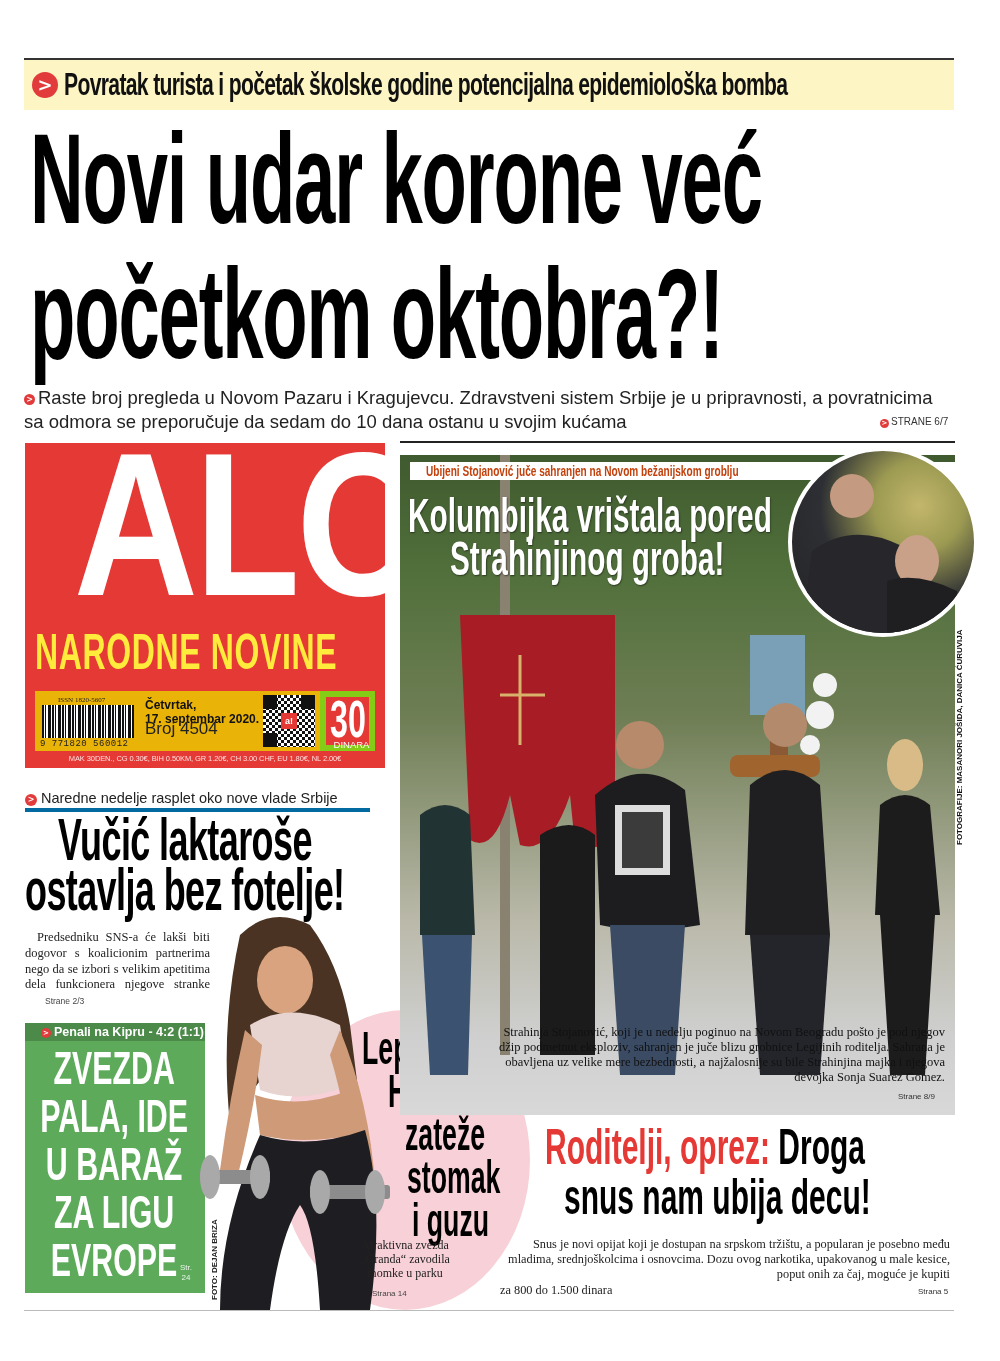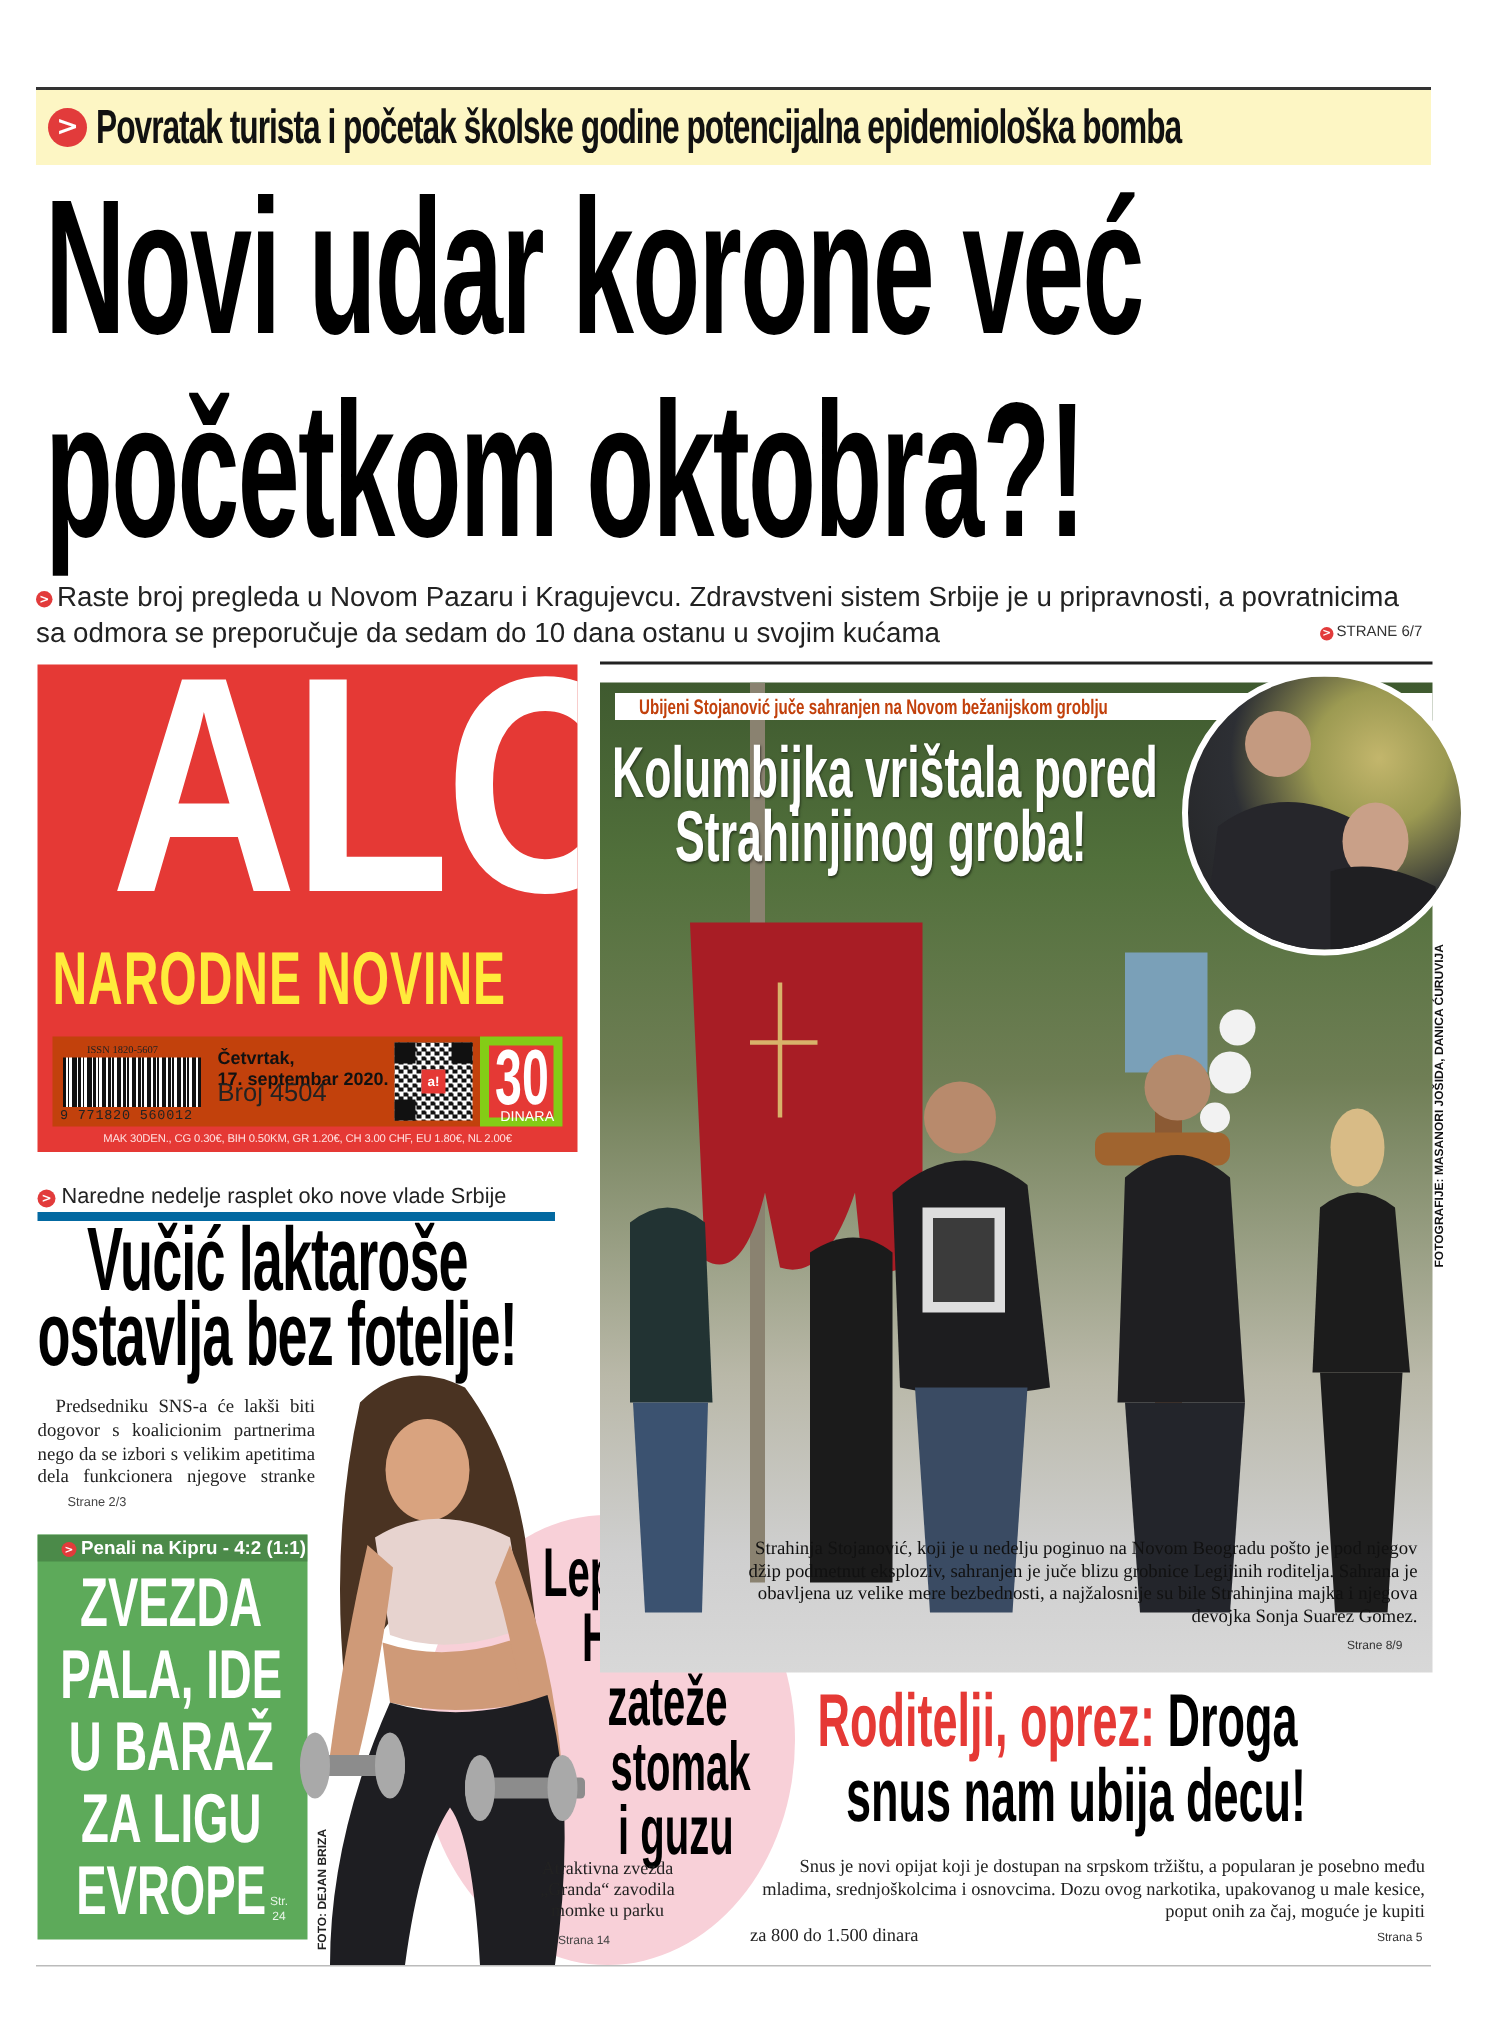--- a/index.html
+++ b/index.html
@@ -24,42 +24,42 @@
 
   #deck { position: absolute; left: 24px; top: 386px; width: 920px; font-size: 18.5px; line-height: 24px; color: #222; font-family: "Liberation Sans", sans-serif; }
   #deck .arrow { width: 11px; height: 11px; line-height: 11px; font-size: 8px; vertical-align: 2px; margin-right: 3px; }
   #deck-strane { position: absolute; left: 880px; top: 416px; font-size: 10px; color: #333; }
   #deck-strane .arrow { width: 9px; height: 9px; line-height: 9px; font-size: 7px; margin-right: 2px; }
 
   
   #masthead { position: absolute; left: 25px; top: 443px; width: 360px; height: 325px; background: #e53935; overflow: hidden; }
   #logo { position: absolute; left: 10px; top: -22px; font-size: 205px; color: #fff; letter-spacing: -4px; transform: scaleX(0.84); line-height: 1; font-family: "Liberation Sans", sans-serif; font-weight: 900; }
   #tagline { position: absolute; left: 10px; top: 184px; font-size: 50px; color: #ffeb3b; letter-spacing: 1px; transform: scaleX(0.64); line-height: 1; }
-  #infobox { position: absolute; left: 10px; top: 248px; width: 340px; height: 60px; background: #c2410c; }
+  #infobox { position: absolute; left: 10px; top: 248px; width: 340px; height: 60px; background: #eab308; }
   #barcode { position: absolute; left: 5px; top: 4px; width: 95px; height: 54px; }
   #issn { position: absolute; left: 18px; top: 1px; font-size: 7px; font-family: "Liberation Serif", serif; color: #222; }
   .bars { position: absolute; left: 2px; top: 10px; width: 92px; height: 33px;
           background: repeating-linear-gradient(90deg, #111 0 2px, #fff 2px 3px, #111 3px 4px, #fff 4px 6px, #111 6px 9px, #fff 9px 10px); }
   #barcode-num { position: absolute; left: 0px; top: 44px; font-size: 9px; color: #222; font-family: Liberation Mono, monospace; letter-spacing: 0.5px; }
   #issue-day { position: absolute; left: 110px; top: 7px; font-size: 12px; font-weight: 700; color: #111; line-height: 14px; }
   #issue-num { position: absolute; left: 110px; top: 28px; font-size: 17px; color: #222; }
   #qr { position: absolute; left: 228px; top: 4px; width: 52px; height: 52px;
         background:
           linear-gradient(#111,#111) 0 0/14px 14px no-repeat,
           linear-gradient(#111,#111) 38px 0/14px 14px no-repeat,
           linear-gradient(#111,#111) 0 38px/14px 14px no-repeat,
           repeating-conic-gradient(#111 0 25%, #fff 0 50%) 0 0/6px 6px; }
   #qr-logo { position: absolute; left: 18px; top: 18px; width: 16px; height: 16px; background: #e53935; color: #fff; font-size: 9px; font-weight: 700; text-align: center; line-height: 16px; }
   #price { position: absolute; left: 285px; top: 0; width: 55px; height: 60px; background: #e53935; border: 6px solid #84cc16; }
   #price-num { position: absolute; left: 4px; top: -4px; font-size: 52px; color: #fff; transform: scaleX(0.62); line-height: 1; }
   #price-cur { position: absolute; left: 0; width: 51px; top: 42px; font-size: 9.5px; color: #fff; text-align: center; }
   #price-abroad { position: absolute; left: 10px; top: 311px; width: 340px; font-size: 7.5px; color: #ffe0e0; text-align: center; letter-spacing: -0.1px; }
 
   
-  #pol-kicker { position: absolute; left: 25px; top: 790px; width: 345px; font-size: 14.5px; color: #222; border-bottom: 6px solid #0369a1; padding-bottom: 2px; white-space: nowrap; }
+  #pol-kicker { position: absolute; left: 25px; top: 790px; width: 345px; font-size: 14.5px; color: #222; border-bottom: 4px solid #0369a1; padding-bottom: 2px; white-space: nowrap; }
   #pol-kicker .arrow { width: 12px; height: 12px; line-height: 12px; font-size: 8px; vertical-align: 1px; margin-right: 4px; }
   .pol-hl { position: absolute; left: 25px; font-size: 60px; color: #000; transform: scaleX(0.6); line-height: 1; letter-spacing: -1px; }
   #pol-hl-1 { left: 58px; top: 810px; }
   #pol-hl-2 { top: 860px; }
   #pol-body { position: absolute; left: 25px; top: 930px; width: 185px; font-size: 12.5px; line-height: 15.8px; color: #222; text-align: justify; text-indent: 12px; }
   #pol-strane { font-size: 8.5px; font-family: "Liberation Sans", sans-serif; color: #444; margin-left: 20px; }
 
   
   #sport { position: absolute; left: 25px; top: 1023px; width: 180px; height: 270px; background: #5daa5a; overflow: hidden; }
   #sport-kicker { position: absolute; left: 0; top: 0; width: 180px; height: 18px; background: #4b8a49; color: #fff; font-size: 12.5px; padding-left: 16px; line-height: 18px; white-space: nowrap; font-weight: 700; }

